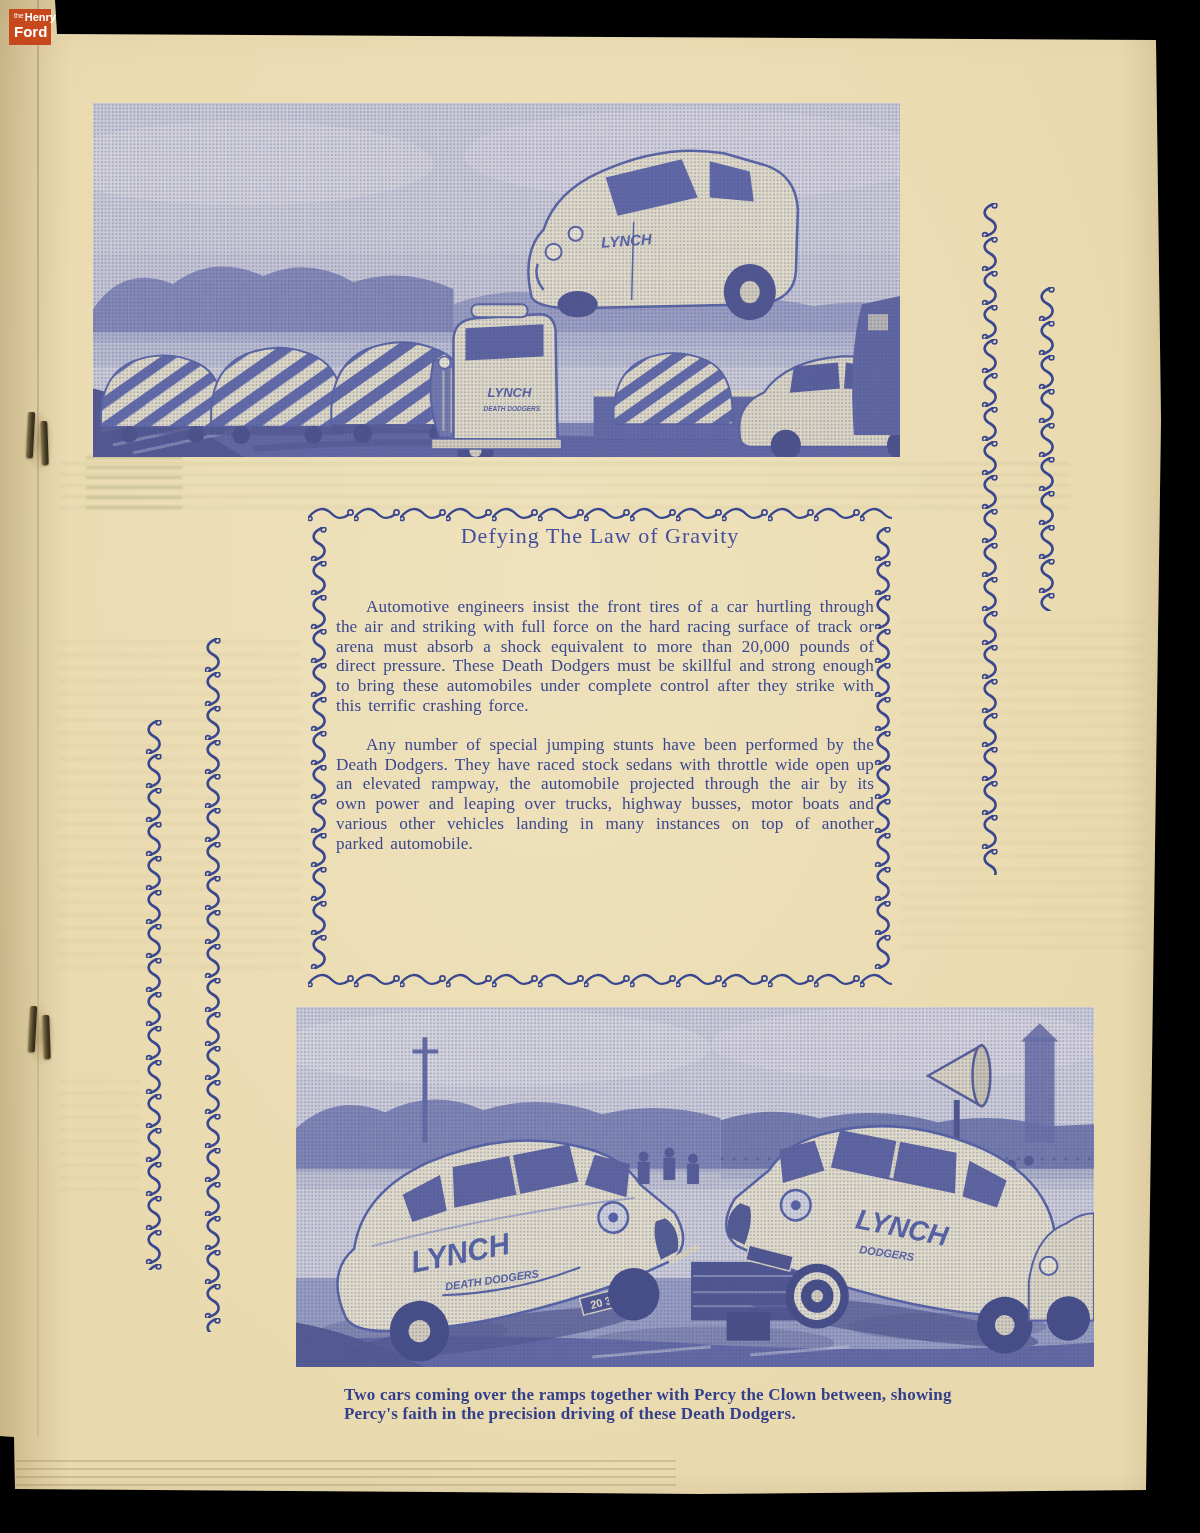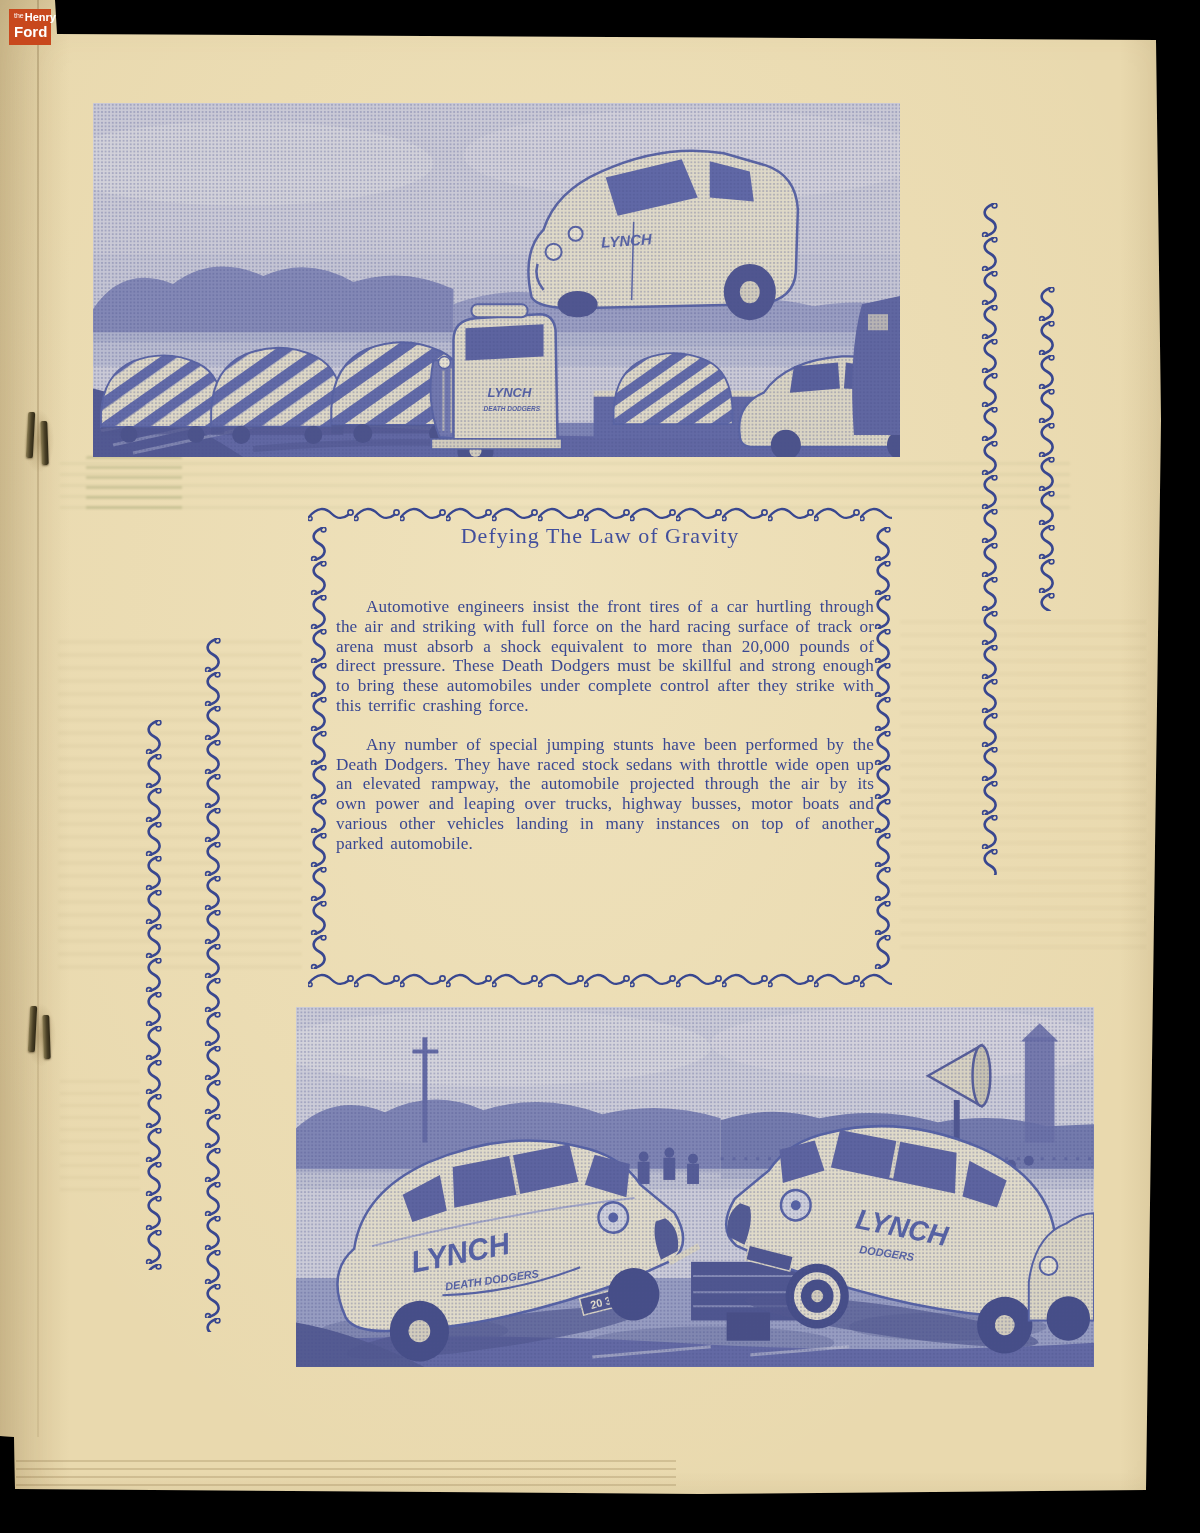--- a/index.html
+++ b/index.html
@@ -317,20 +317,22 @@
       </g>
 
       <g transform="translate(742,160)">
         <path d="M0 112 Q6 66 38 54 Q52 44 66 44 L66 150 L0 150 Z" fill="#d9d6c8" stroke="#3f51a5" stroke-width="2"></path>
         <circle cx="20" cy="96" r="9" fill="#e8e5d8" stroke="#3f51a5" stroke-width="2"></circle>
         <circle cx="40" cy="148" r="22" fill="#2c3883"></circle>
       </g>
     </svg>
   </div>
 
+  <div class="caption caption-bottom">Two cars coming over the ramps together with Percy the Clown between, showing
+Percy's faith in the precision driving of these Death Dodgers.</div>
 
   <div class="staple" style="left:24px;top:410px;">
     <div class="bar b1"></div>
       <div class="bar b2"></div>
   </div>
   <div class="staple" style="left:26px;top:1004px;">
     <div class="bar b1"></div>
       <div class="bar b2"></div>
   </div>
 

